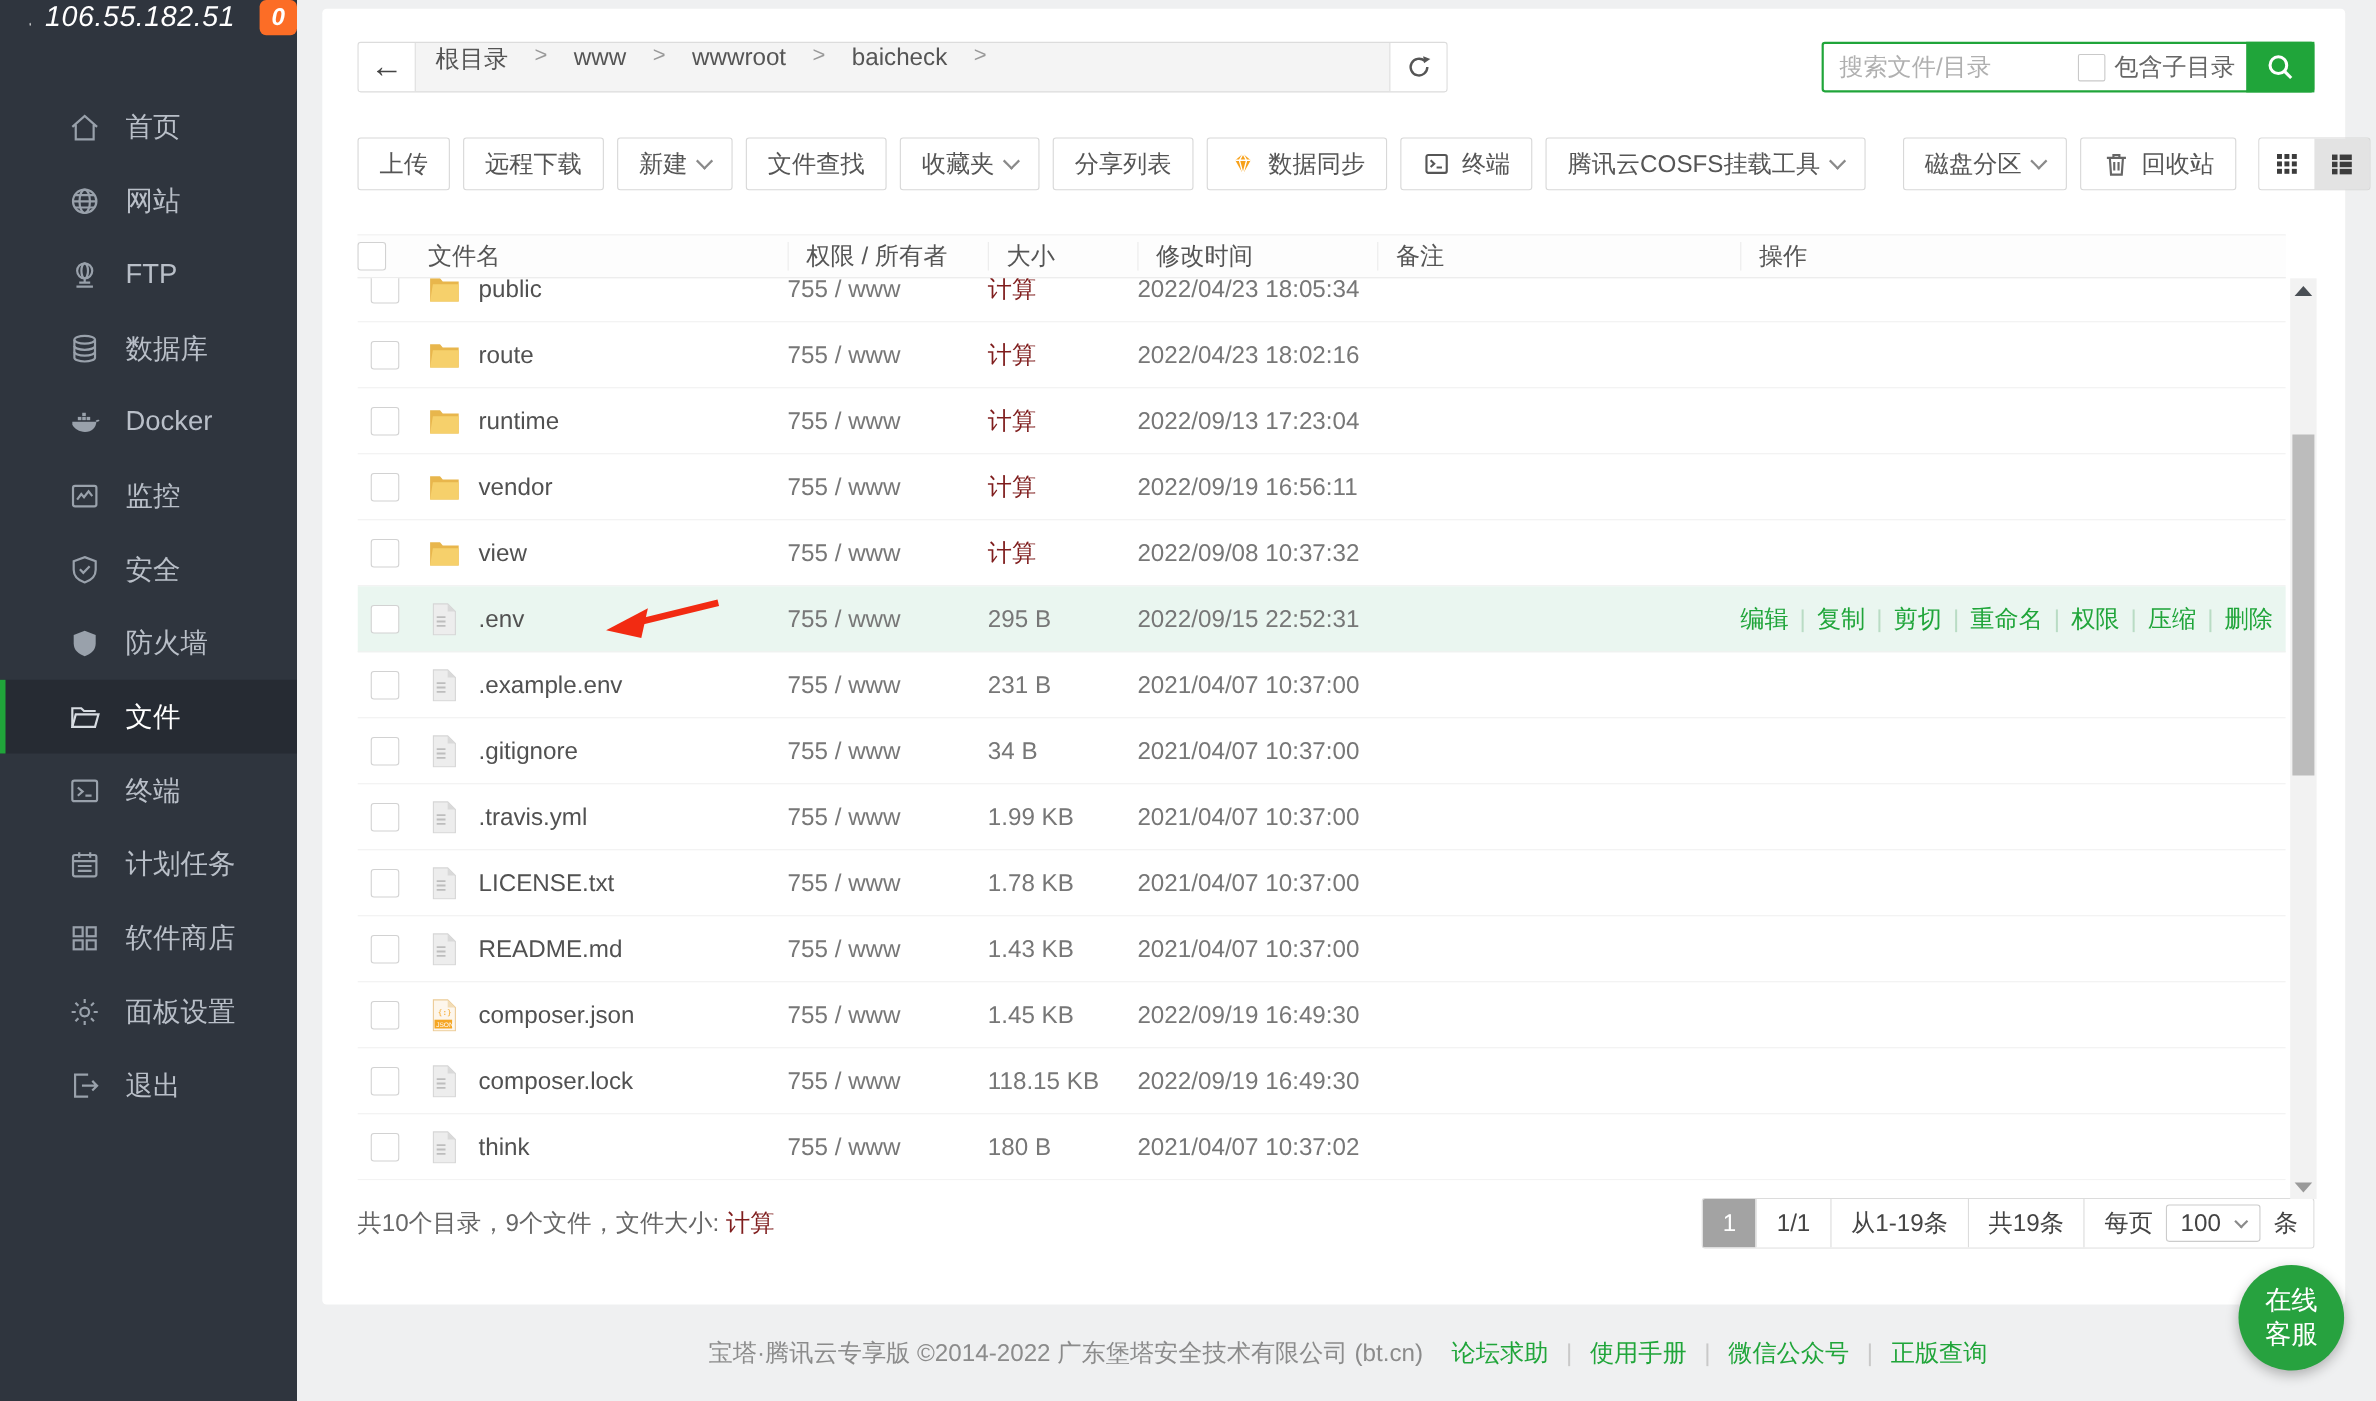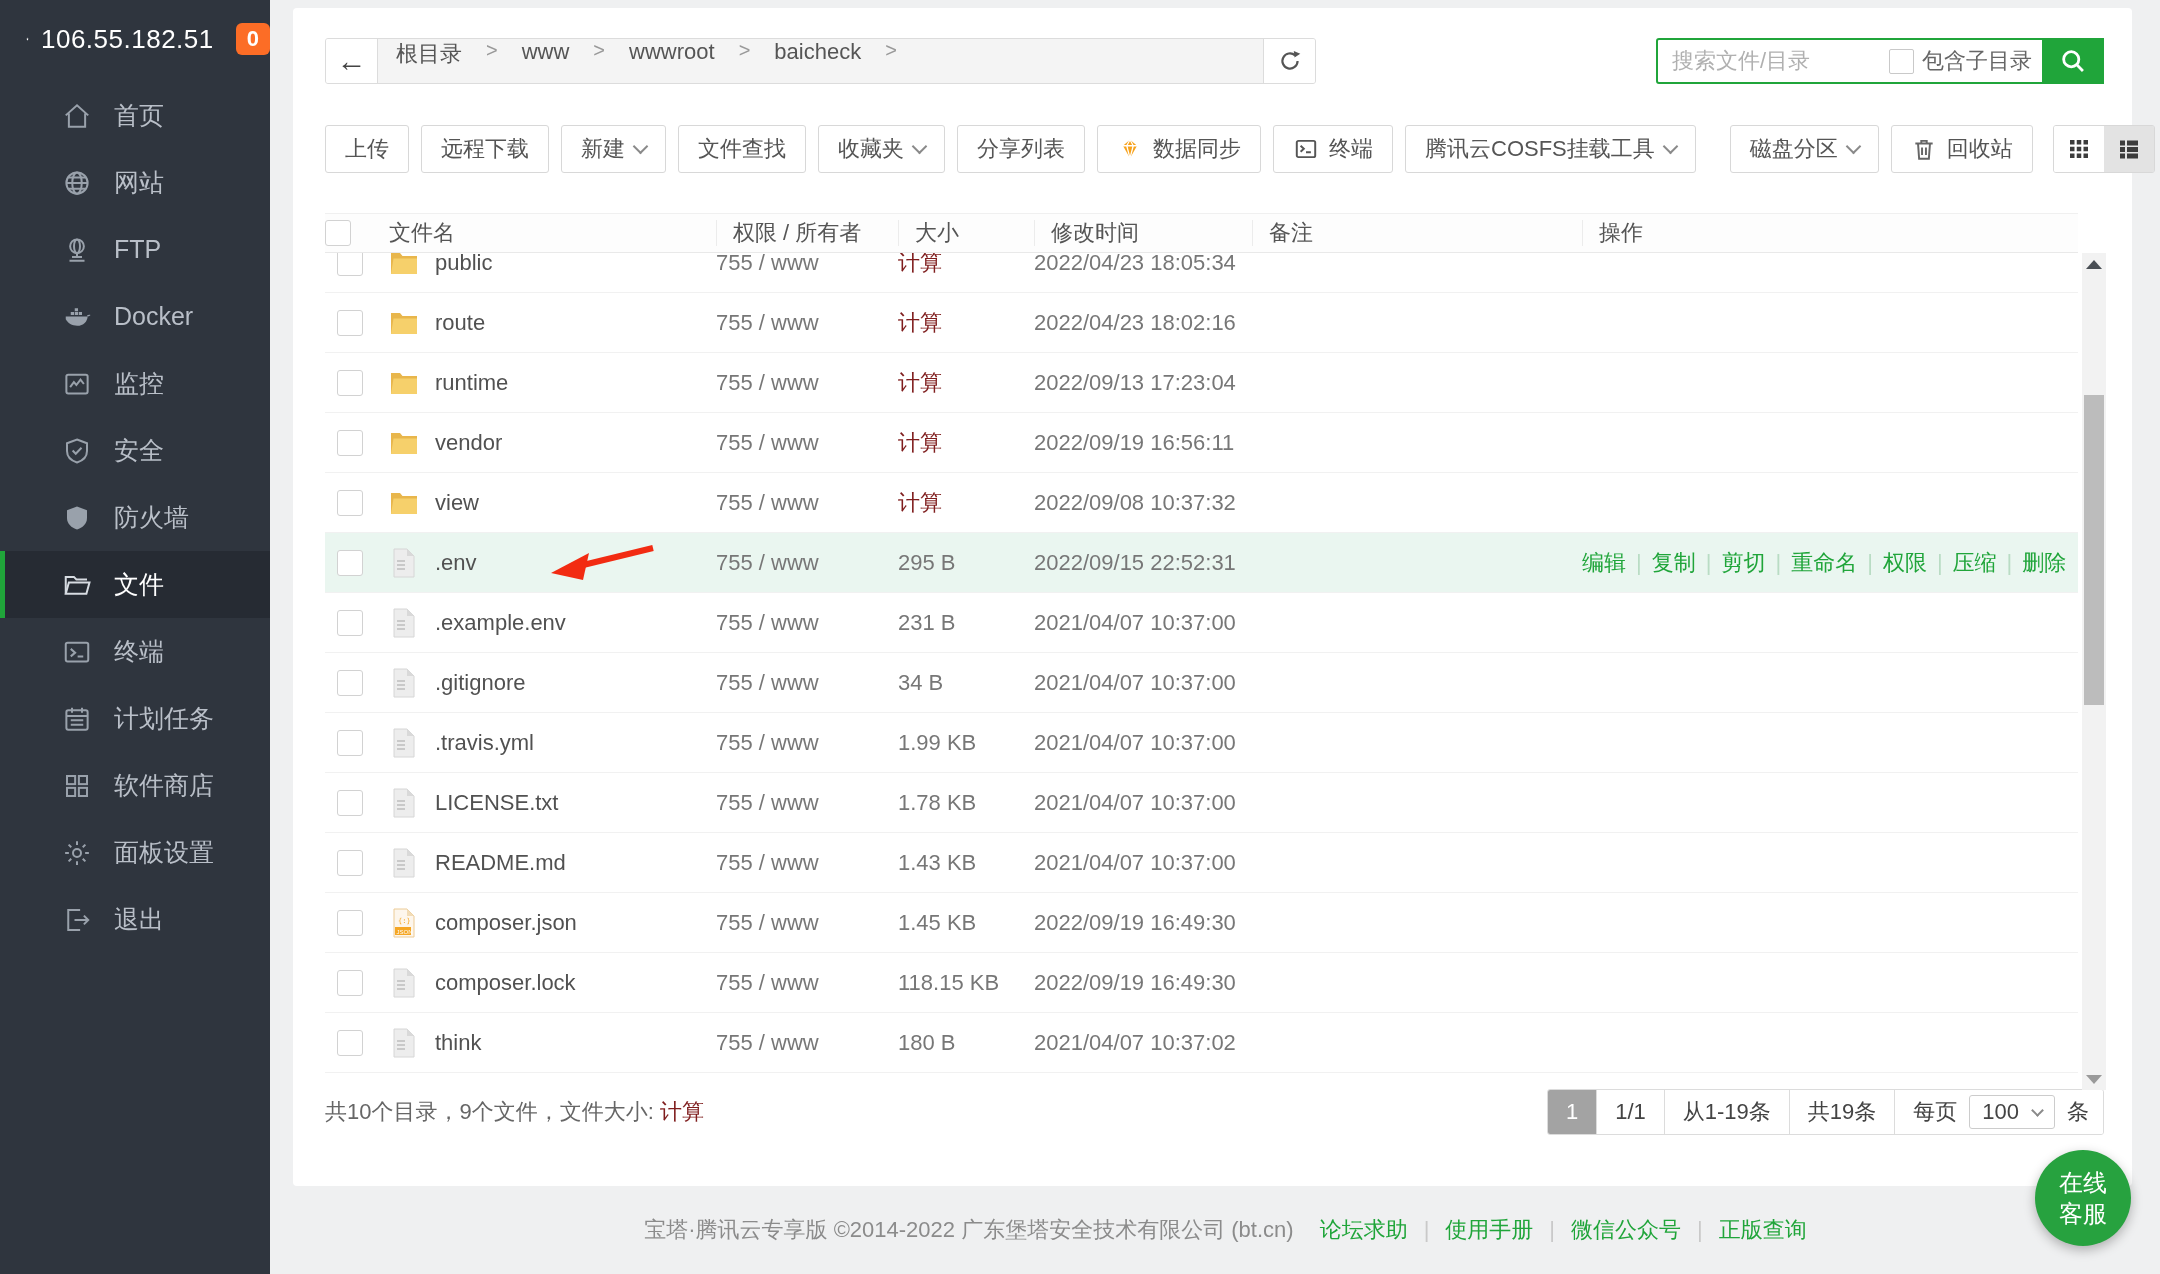--- a/index.html
+++ b/index.html
@@ -3,21 +3,21 @@
 <meta charset="utf-8">
 <style>
   * { margin:0; padding:0; box-sizing:border-box; }
   html,body { width:2160px; height:1274px; }
   body {
     font-family:"Liberation Sans","DejaVu Sans",sans-serif;
     background:#eff0f1; position:relative; overflow:hidden; color:#555;
   }
   
   .sidebar { position:absolute; left:0; top:0; width:270px; height:1274px; background:#2f353e; }
-  .side-head { height:78px; display:flex; align-items:center; padding-left:26px; }
+  .side-head { height:78px; display:flex; align-items:flex-start; padding-left:26px;font-style:italic; }
   .logo { width:44px; height:44px; }
   .server-ip { color:#fff; font-size:26px; margin-left:12px; letter-spacing:.5px; }
   .badge { margin-left:22px; background:#fc6d26; color:#fff; font-size:22px; font-weight:bold;
            border-radius:6px; padding:3px 11px; line-height:1.2; }
   .side-menu { margin-top:4px; }
   .side-item { height:67px; display:flex; align-items:center; padding-left:57px; gap:22px;
                color:#b9bfc8; font-size:25px; cursor:pointer; border-left:5px solid transparent; }
   .side-item .side-icon { width:30px; height:30px; display:flex; }
   .side-item svg { width:30px; height:30px; stroke:#99a1ab; fill:none; stroke-width:1.6; }
   .side-item.active { background:#262b33; border-left:5px solid #20a53a; color:#fff; }
@@ -157,20 +157,30 @@
   </div>
       <div class="side-item">
     <span class="side-icon">
           <svg viewBox="0 0 24 24">
             <circle cx="12" cy="9" r="5.5"></circle>
             <ellipse cx="12" cy="9" rx="2.4" ry="5.5"></ellipse>
             <path d="M12 14.5 V17.5 M6 20.5 H18 M8 17.5 H16"></path>
           </svg>
         </span>
     <span class="side-label">FTP</span>
+  </div>
+      <div class="side-item">
+    <span class="side-icon">
+          <svg viewBox="0 0 24 24">
+            <ellipse cx="12" cy="5.5" rx="7.5" ry="2.8"></ellipse>
+            <path d="M4.5 5.5 V18.5 C4.5 20 7.8 21.3 12 21.3 C16.2 21.3 19.5 20 19.5 18.5 V5.5"></path>
+            <path d="M4.5 10 C4.5 11.5 7.8 12.8 12 12.8 C16.2 12.8 19.5 11.5 19.5 10 M4.5 14.3 C4.5 15.8 7.8 17.1 12 17.1 C16.2 17.1 19.5 15.8 19.5 14.3"></path>
+          </svg>
+        </span>
+    <span class="side-label">数据库</span>
   </div>
       <div class="side-item">
     <span class="side-icon">
           <svg viewBox="0 0 24 24">
             <g fill="#99a1ab" stroke="none">
               <rect x="7" y="8" width="2.6" height="2.4"></rect>
               <rect x="10.2" y="8" width="2.6" height="2.4"></rect>
               <rect x="13.4" y="8" width="2.6" height="2.4"></rect>
               <rect x="10.2" y="5" width="2.6" height="2.4"></rect>
               <path d="M3 11.5 H20.5 C20.3 15.5 17.2 19 12.2 19 C8 19 4.5 16.8 3 13.8 Z"></path>

